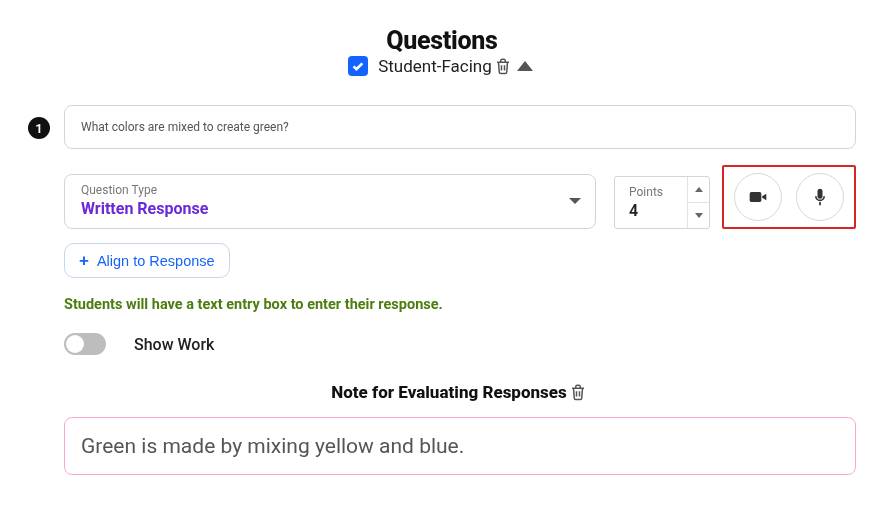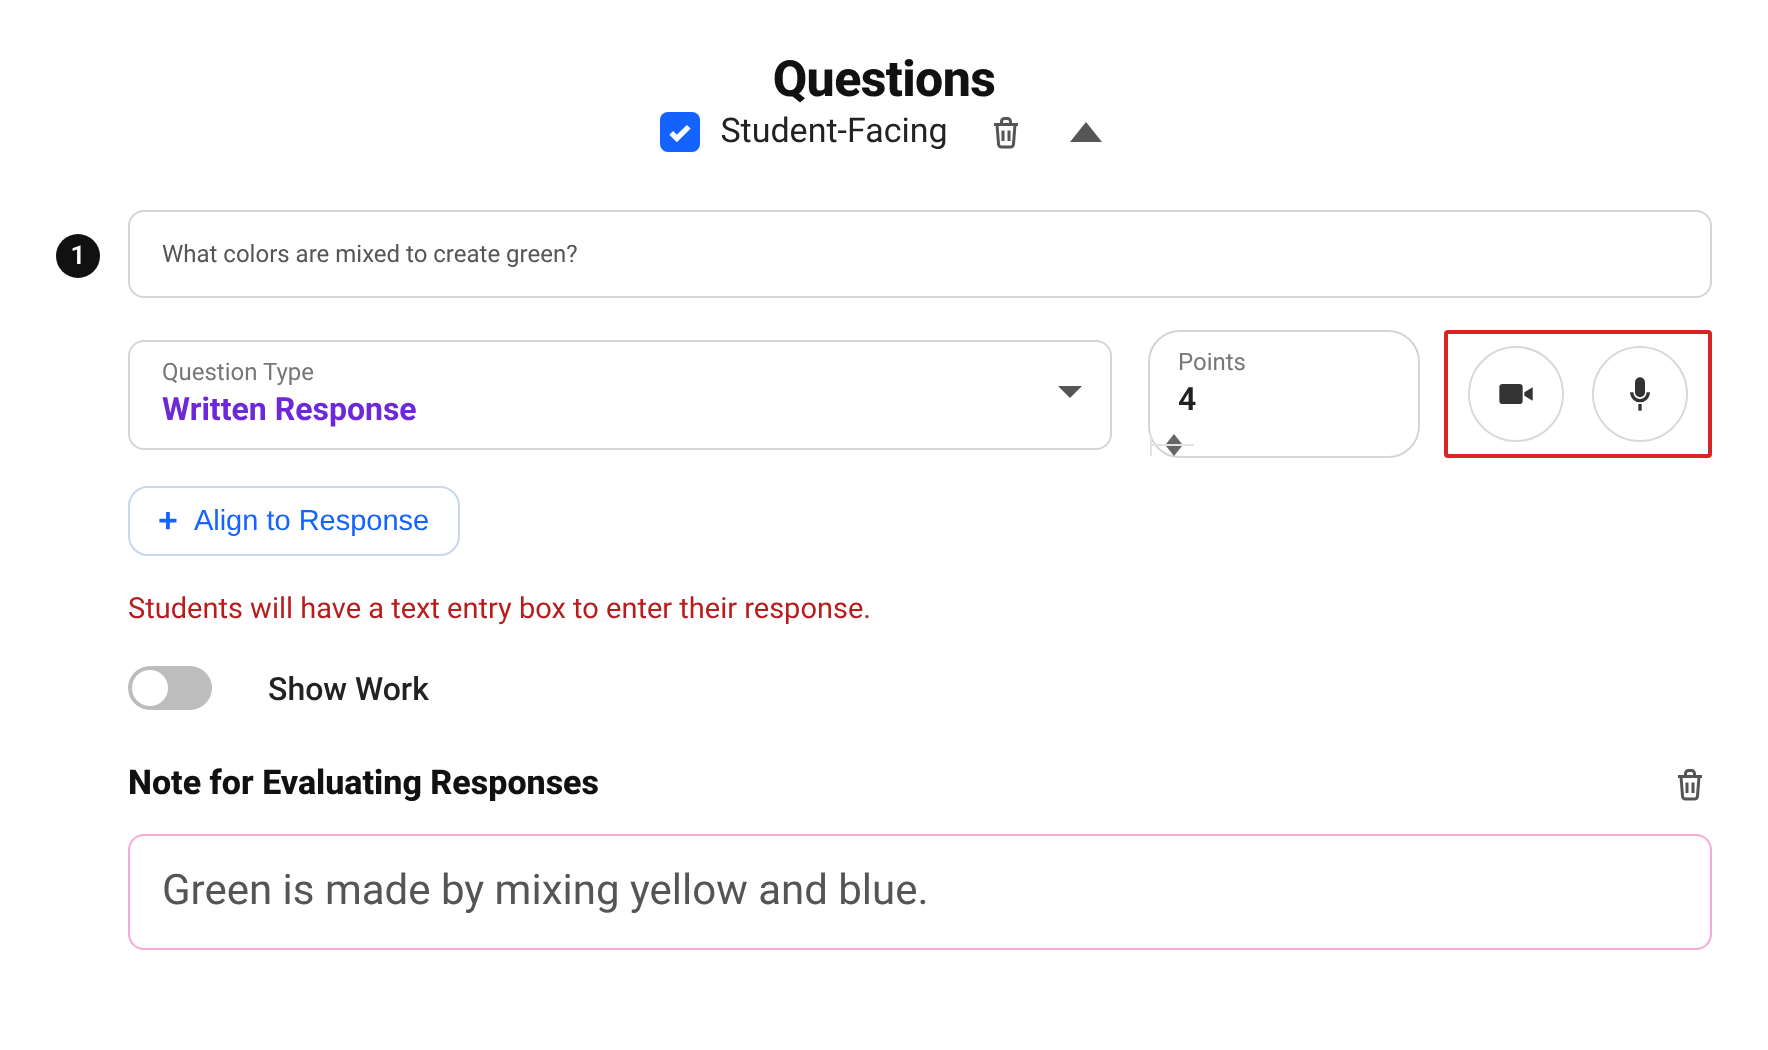--- a/index.html
+++ b/index.html
@@ -20,21 +20,20 @@
       flex-direction: column;
     }
     .title {
       font-size: 25px;
       font-weight: 800;
       letter-spacing: -0.3px;
     }
     .header-actions {
       display: flex;
       align-items: center;
-      gap: 18px;
     }
     .checkbox-wrap {
       display: flex; align-items: center; gap: 10px;
       cursor: pointer;
     }
     .checkbox {
       width: 20px; height: 20px; border-radius: 4px;
       background: #1463ff;
       display: flex; align-items: center; justify-content: center;
     }
@@ -64,43 +63,43 @@
       border: 1px solid #d5d5d5;
       border-radius: 8px;
       padding: 14px 16px;
       font-size: 12px;
       color: #555;
       background: #fff;
     }
     .row2 {
       margin-top: 16px;
       display: flex;
-      align-items: center;
+      align-items: flex-end;
       gap: 18px;
     }
     .qtype {
       flex: 1;
       border: 1px solid #d5d5d5;
       border-radius: 8px;
       padding: 8px 14px 10px 16px;
       display: flex; align-items: center; justify-content: space-between;
       cursor: pointer;
     }
     .qtype .label { font-size: 12px; color: #777; }
     .qtype .value { font-size: 16px; font-weight: 700; color: #6d28d9; margin-top: 2px; }
     .caret-down {
       width: 0; height: 0; border-left: 6px solid transparent; border-right: 6px solid transparent;
       border-top: 6px solid #555;
     }
 
     .points {
-      width: 136px;
+      width: 96px;
       border: 1px solid #d5d5d5;
-      border-radius: 16px;
-      display: flex; align-items: stretch; flex-direction: column;
+      border-radius: 3px;
+      display: flex; align-items: stretch;
     }
     .points-main { flex: 1; padding: 8px 0 8px 14px; }
     .points-main .label { font-size: 12px; color: #777; }
     .points-main .value { font-size: 16px; font-weight: 600; color: #222; margin-top: 2px; }
     .stepper {
       width: 22px; border-left: 1px solid #e2e2e2; display: flex; flex-direction: column;
     }
     .stepper div {
       flex: 1; display: flex; align-items: center; justify-content: center; cursor: pointer;
     }
@@ -130,39 +129,39 @@
       border: 1px solid #c8d7ec;
       border-radius: 10px;
       padding: 8px 14px;
       color: #1463ff;
       font-size: 14.5px; font-weight: 500;
       cursor: pointer;
       background: #fff;
     }
     .align-btn .plus { font-size: 17px; line-height: 1; font-weight: 700; }
 
-    .helper-text { margin-top: 18px; color: #b91c1c; font-size: 14.5px; }
+    .helper-text { margin-top: 18px; color: #4d7c0f; font-size: 14.5px; font-weight: bold; }
 
     .show-work-row {
       margin-top: 20px;
       display: flex; align-items: center; gap: 28px;
     }
     .toggle {
       width: 42px; height: 22px; border-radius: 11px;
       background: #bdbdbd; position: relative; cursor: pointer;
     }
     .toggle-knob {
       width: 18px; height: 18px; border-radius: 50%; background: #fff;
       position: absolute; top: 2px; left: 2px;
     }
     .show-work-label { font-size: 16px; font-weight: 500; color: #222; }
 
     .note-row {
       margin-top: 26px;
-      display: flex; align-items: center; justify-content: space-between;
+      display: flex; align-items: center; justify-content: center;
     }
     .note-title { font-size: 17px; font-weight: 800; }
     .note-input {
       width: 100%;
       margin-top: 14px;
       border: 1px solid #f9a8d4;
       border-radius: 8px;
       padding: 16px 16px;
       font-size: 21px;
       color: #555;

